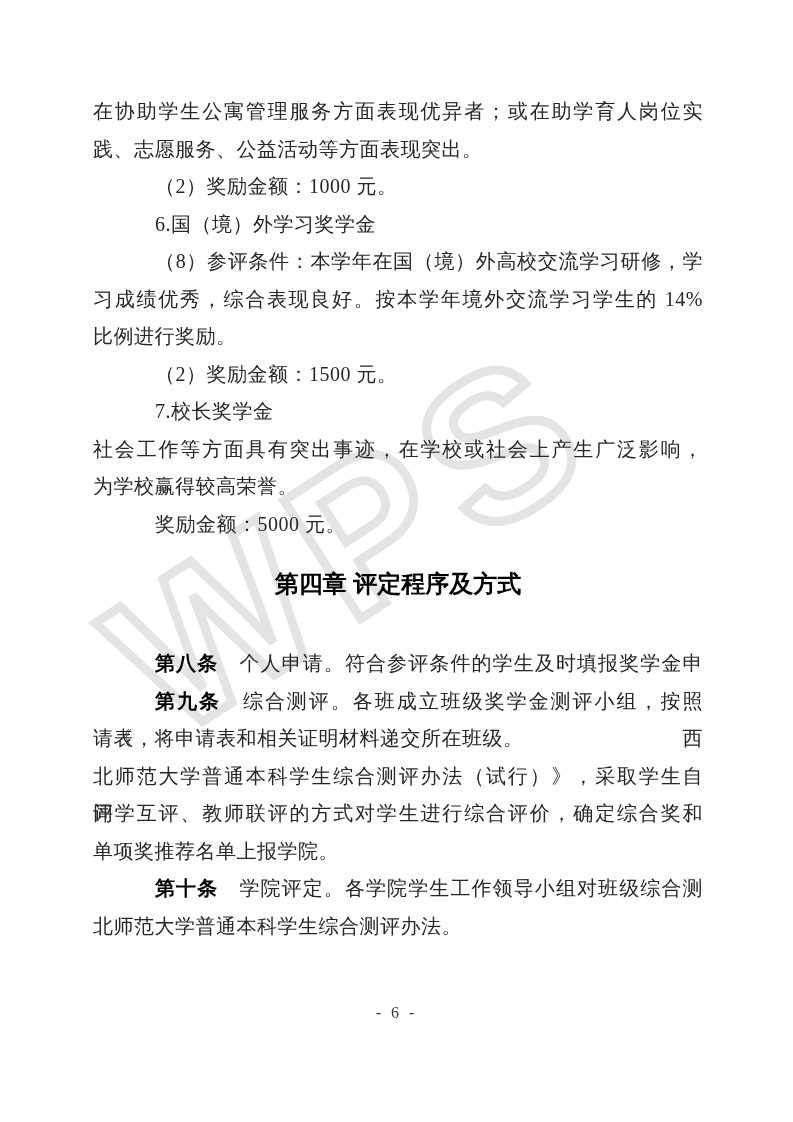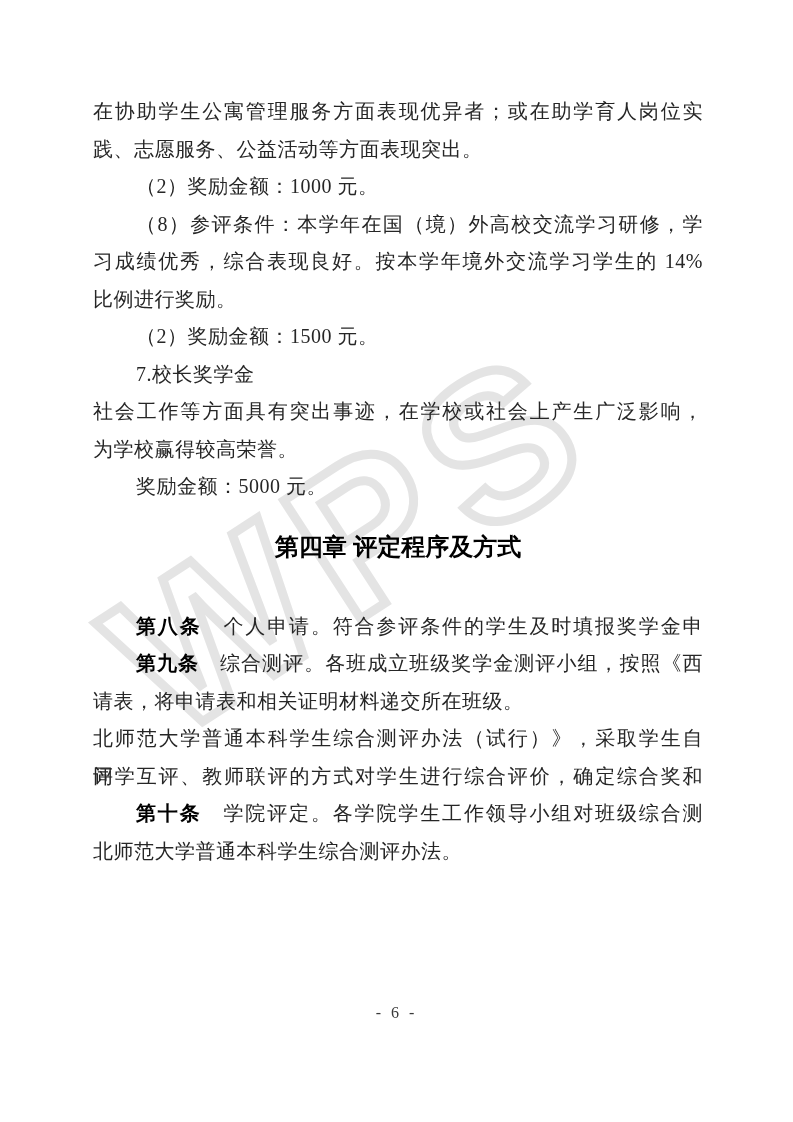--- a/index.html
+++ b/index.html
@@ -32,20 +32,21 @@
   }
   .line {
     height: 37.5px;
     line-height: 37.5px;
     font-size: 20px;
     text-align: left;
     letter-spacing: 0.5px;
   }
   .indent {
     text-indent: 43px;
+    margin-left: 19px;
   }
   .justify {
     text-align: justify;
     text-align-last: justify;
     text-justify: inter-character;
   }
   .line b {
     font-weight: bold;
     color: #000000;
     font-family: Liberation Serif, serif;
@@ -78,40 +79,42 @@
 <div class="page">
 
   <svg class="watermark" width="793" height="1122" viewBox="0 0 793 1122" xmlns="http://www.w3.org/2000/svg">
     <text x="355" y="610" transform="rotate(-33 355 545)" text-anchor="middle" font-family="Liberation Sans, DejaVu Sans, sans-serif" font-size="205" font-weight="bold" letter-spacing="18" fill="none" stroke-width="9" stroke="#e4e4e4">WPS</text>
   </svg>
 
   <div class="content">
     <div class="line justify">在协助学生公寓管理服务方面表现优异者；或在助学育人岗位实</div>
     <div class="line">践、志愿服务、公益活动等方面表现突出。</div>
     <div class="line indent">（2）奖励金额：1000 元。</div>
+    <div class="line indent">6.国（境）外学习奖学金</div>
     <div class="line indent justify">（8）参评条件：本学年在国（境）外高校交流学习研修，学</div>
     <div class="line justify">习成绩优秀，综合表现良好。按本学年境外交流学习学生的 14%</div>
     <div class="line">比例进行奖励。</div>
     <div class="line indent">（2）奖励金额：1500 元。</div>
     <div class="line indent">7.校长奖学金</div>
     <div class="line justify">社会工作等方面具有突出事迹，在学校或社会上产生广泛影响，</div>
     <div class="line">为学校赢得较高荣誉。</div>
     <div class="line indent">奖励金额：5000 元。</div>
 
     <h2 class="heading">第四章  评定程序及方式</h2>
 
     <div class="line indent justify">
       <b>第八条</b><span>　个人申请。符合参评条件的学生及时填报奖学金申</span>
     </div>
     <div class="line indent justify">
       <b>第九条</b><span>　综合测评。各班成立班级奖学金测评小组，按照《西</span>
     </div>
     <div class="line">请表，将申请表和相关证明材料递交所在班级。</div>
     <div class="line justify">北师范大学普通本科学生综合测评办法（试行）》，采取学生自评、</div>
     <div class="line justify">同学互评、教师联评的方式对学生进行综合评价，确定综合奖和</div>
+    <div class="line">单项奖推荐名单上报学院。</div>
     <div class="line indent justify">
       <b>第十条</b><span>　学院评定。各学院学生工作领导小组对班级综合测</span>
     </div>
     <div class="line">北师范大学普通本科学生综合测评办法。</div>
   </div>
 
   <div class="page-number">- 6 -</div>
 
 </div>
 

